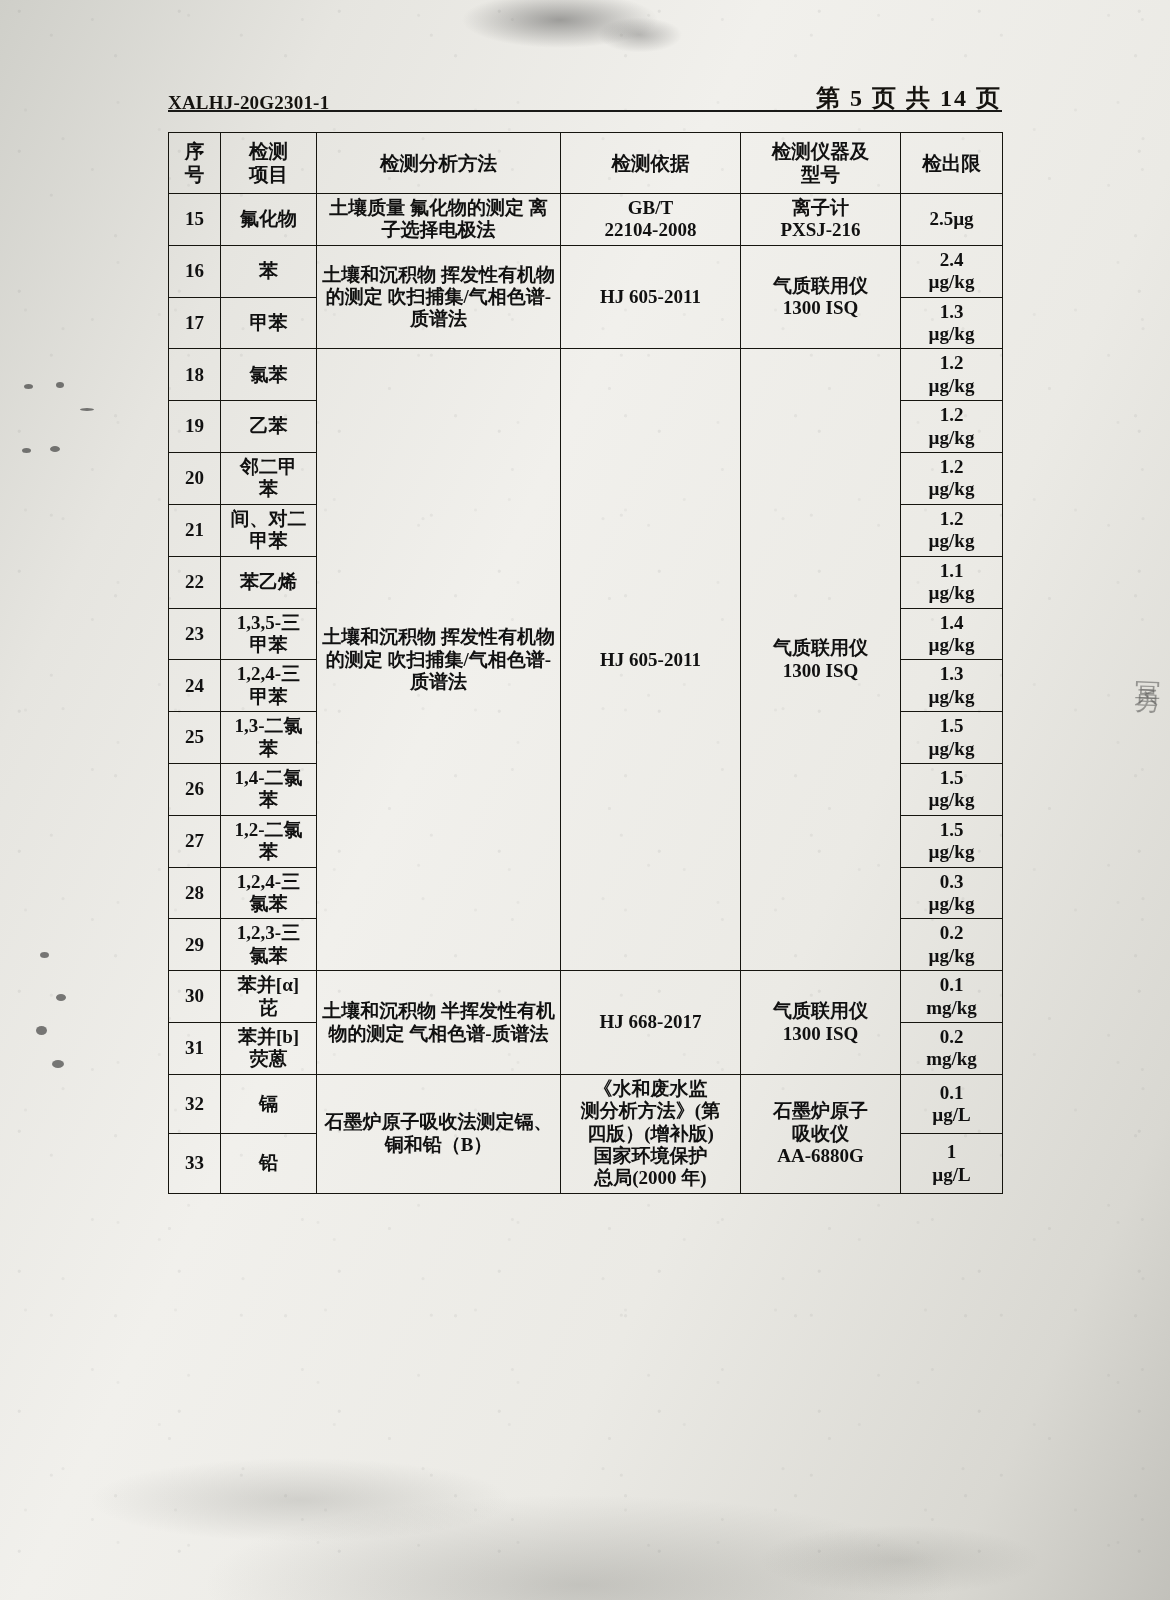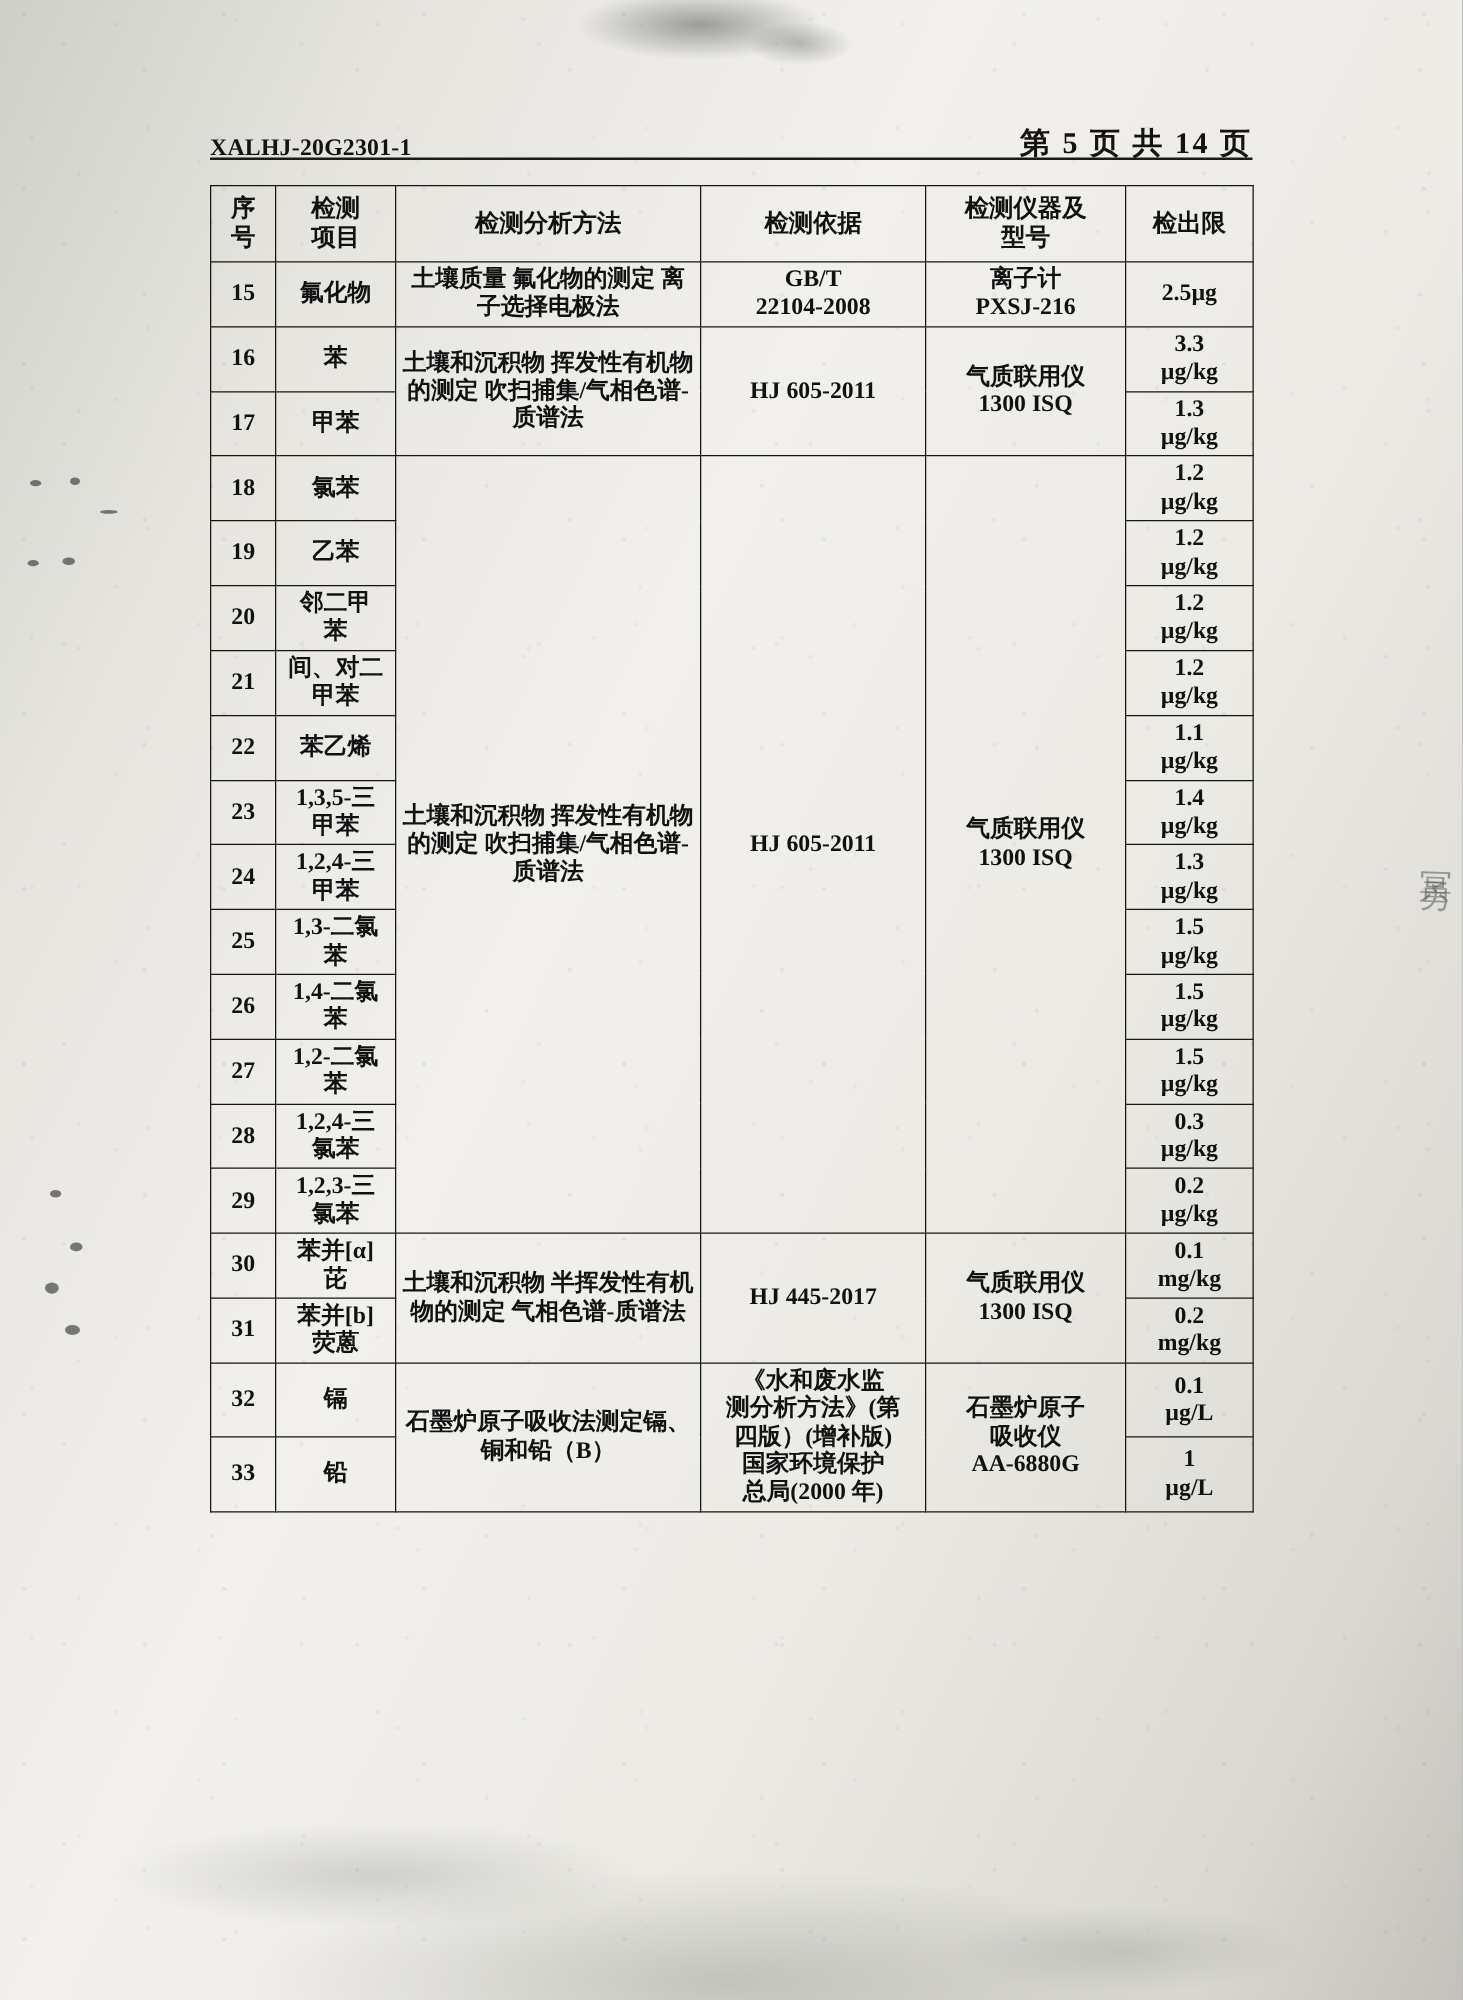--- a/index.html
+++ b/index.html
@@ -44,21 +44,21 @@
       radial-gradient(circle at 17% 55%, rgba(90,90,88,.2) 0 1px, transparent 2px),
       radial-gradient(circle at 35% 73%, rgba(90,90,88,.22) 0 1.1px, transparent 2px),
       radial-gradient(circle at 59% 64%, rgba(90,90,88,.2) 0 1px, transparent 2px),
       radial-gradient(circle at 77% 85%, rgba(90,90,88,.25) 0 1.2px, transparent 2px),
       radial-gradient(circle at 91% 70%, rgba(90,90,88,.2) 0 1px, transparent 2px);
     background-size: 160px 140px, 190px 160px, 210px 150px, 170px 180px, 230px 170px, 150px 200px, 180px 190px, 200px 160px, 220px 210px, 175px 185px;
   }
 
   .content {
     position: absolute;
-    left: 0; top: 16px;
+    left: 0; top: 0;
     width: 1170px;
     height: 1364px;
   }
 
   
   .doc-header {
     position: absolute;
     left: 168px;
     top: 82px;
     width: 834px;
@@ -227,21 +227,21 @@
       <tr>
         <td>16</td>
         <td>苯</td>
         <td class="meth" rowspan="2">土壤和沉积物 挥发性有机物的测定 吹扫捕集/气相色谱-质谱法</td>
         <td class="basis-c" rowspan="2">HJ 605-2011</td>
         <td rowspan="2">
           <div>气质联用仪</div>
           <div>1300 ISQ</div>
         </td>
         <td class="lod">
-          <div>3.3</div>
+          <div>2.4</div>
           <div>µg/kg</div>
         </td>
       </tr>
       <tr>
         <td>17</td>
         <td>甲苯</td>
         <td class="lod">
           <div>1.3</div>
           <div>µg/kg</div>
         </td>
@@ -386,21 +386,21 @@
         </td>
       </tr>
 
       <tr>
         <td>30</td>
         <td class="two-line">
           <div>苯并[α]</div>
           <div>芘</div>
         </td>
         <td class="meth" rowspan="2">土壤和沉积物 半挥发性有机物的测定 气相色谱-质谱法</td>
-        <td class="basis-c" rowspan="2">HJ 445-2017</td>
+        <td class="basis-c" rowspan="2">HJ 668-2017</td>
         <td rowspan="2">
           <div>气质联用仪</div>
           <div>1300 ISQ</div>
         </td>
         <td class="lod">
           <div>0.1</div>
           <div>mg/kg</div>
         </td>
       </tr>
       <tr>

